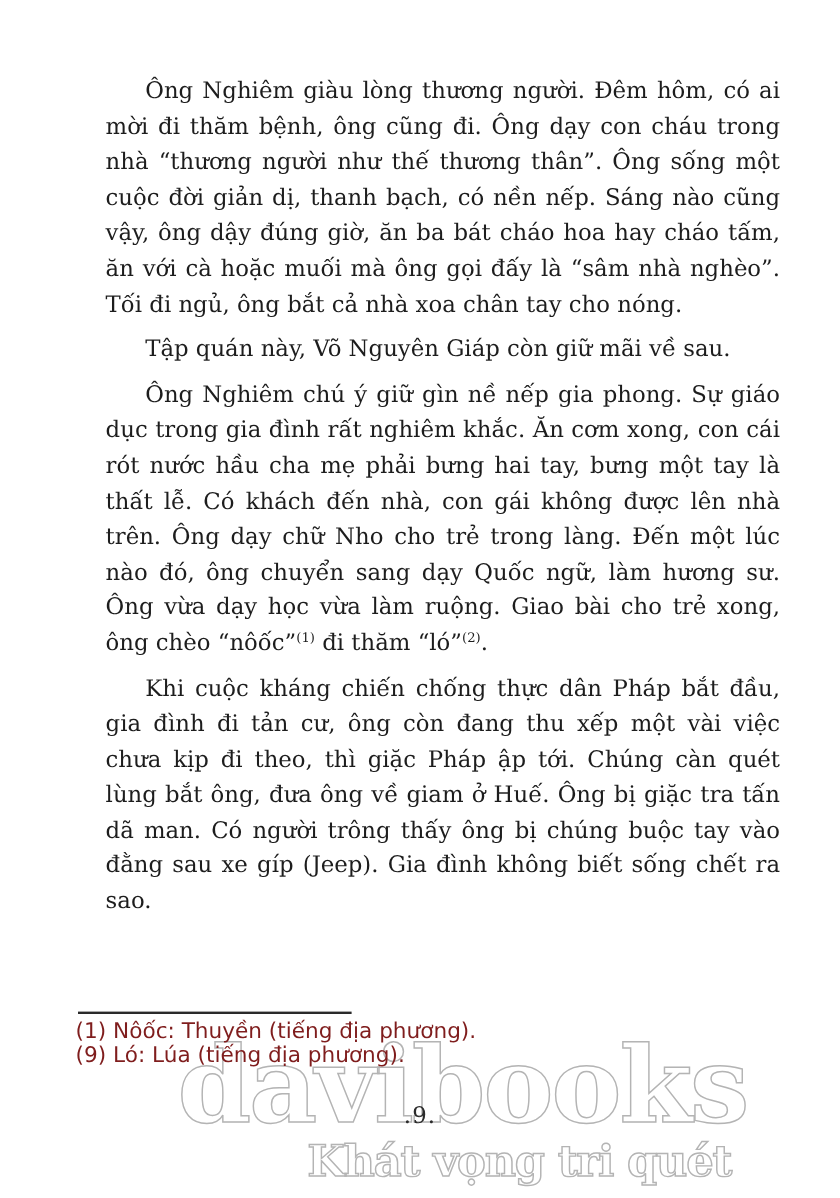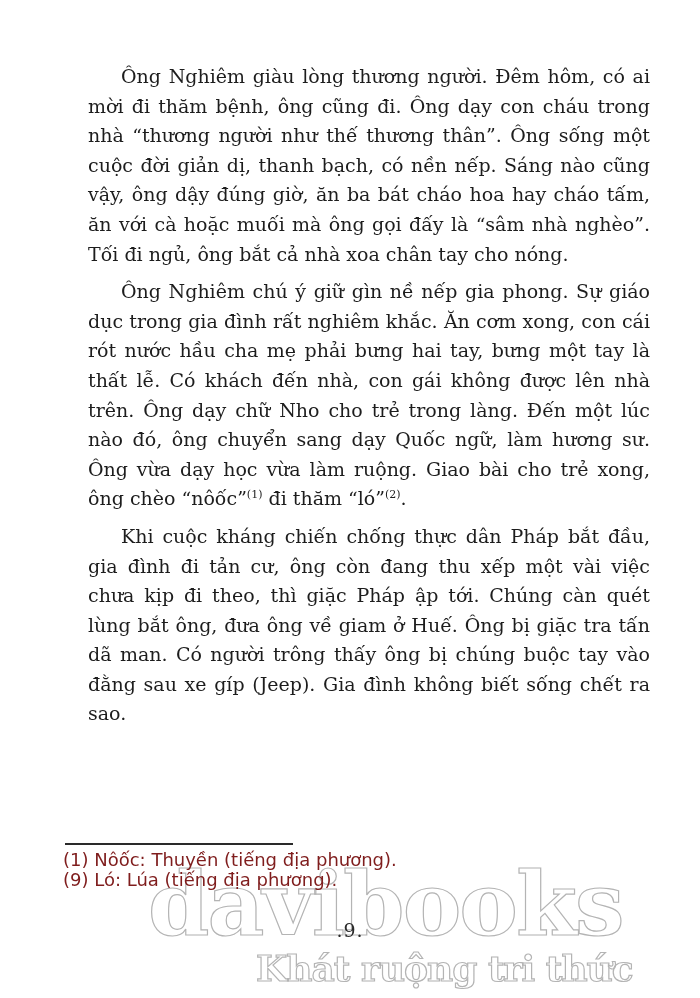--- a/index.html
+++ b/index.html
@@ -88,24 +88,25 @@
     z-index: 2;
     letter-spacing: 1px;
   }
 </style>
 </head>
 <body>
 
 <div class="page">
 
   <div class="wm wm-logo">davibooks</div>
-  <div class="wm wm-tagline">Khát ruộng tri thức</div>
+  <div class="wm wm-tagline">Khát vọng tri quét</div>
 
   <div class="content">
     <p>Ông Nghiêm giàu lòng thương người. Đêm hôm, có ai mời đi thăm bệnh, ông cũng đi. Ông dạy con cháu trong nhà “thương người như thế thương thân”. Ông sống một cuộc đời giản dị, thanh bạch, có nền nếp. Sáng nào cũng vậy, ông dậy đúng giờ, ăn ba bát cháo hoa hay cháo tấm, ăn với cà hoặc muối mà ông gọi đấy là “sâm nhà nghèo”. Tối đi ngủ, ông bắt cả nhà xoa chân tay cho nóng.</p>
+    <p>Tập quán này, Võ Nguyên Giáp còn giữ mãi về sau.</p>
     <p><span>Ông Nghiêm chú ý giữ gìn nề nếp gia phong. Sự giáo dục trong gia đình rất nghiêm khắc. Ăn cơm xong, con cái rót nước hầu cha mẹ phải bưng hai tay, bưng một tay là thất lễ. Có khách đến nhà, con gái không được lên nhà trên. Ông dạy chữ Nho cho trẻ trong làng. Đến một lúc nào đó, ông chuyển sang dạy Quốc ngữ, làm hương sư. Ông vừa dạy học vừa làm ruộng. Giao bài cho trẻ xong, ông chèo “nôốc”</span><sup>(1)</sup><span> đi thăm “ló”</span><sup>(2)</sup><span>.</span></p>
     <p>Khi cuộc kháng chiến chống thực dân Pháp bắt đầu, gia đình đi tản cư, ông còn đang thu xếp một vài việc chưa kịp đi theo, thì giặc Pháp ập tới. Chúng càn quét lùng bắt ông, đưa ông về giam ở Huế. Ông bị giặc tra tấn dã man. Có người trông thấy ông bị chúng buộc tay vào đằng sau xe gíp (Jeep). Gia đình không biết sống chết ra sao.</p>
   </div>
 
   <div class="footnotes">
     <div class="footnote-rule"></div>
     <div class="fn">(1) Nôốc: Thuyền (tiếng địa phương).</div>
     <div class="fn">(9) Ló: Lúa (tiếng địa phương).</div>
   </div>
 

